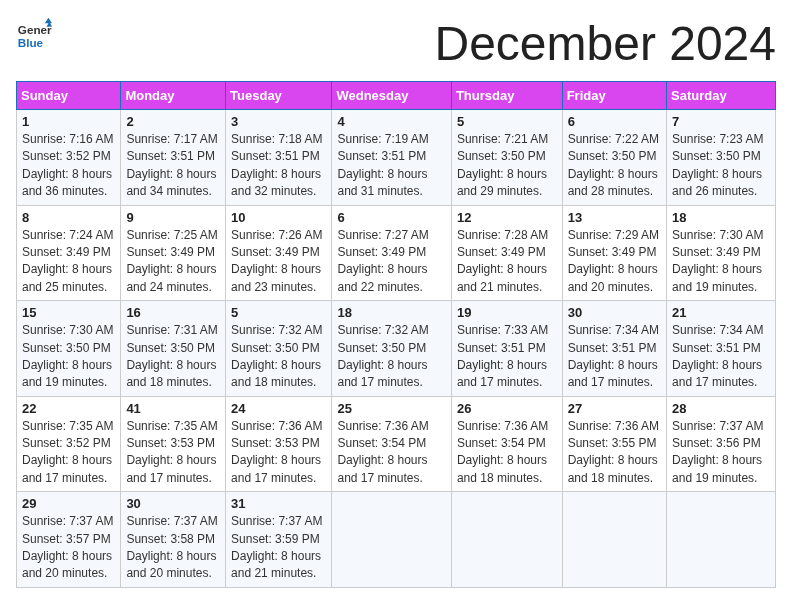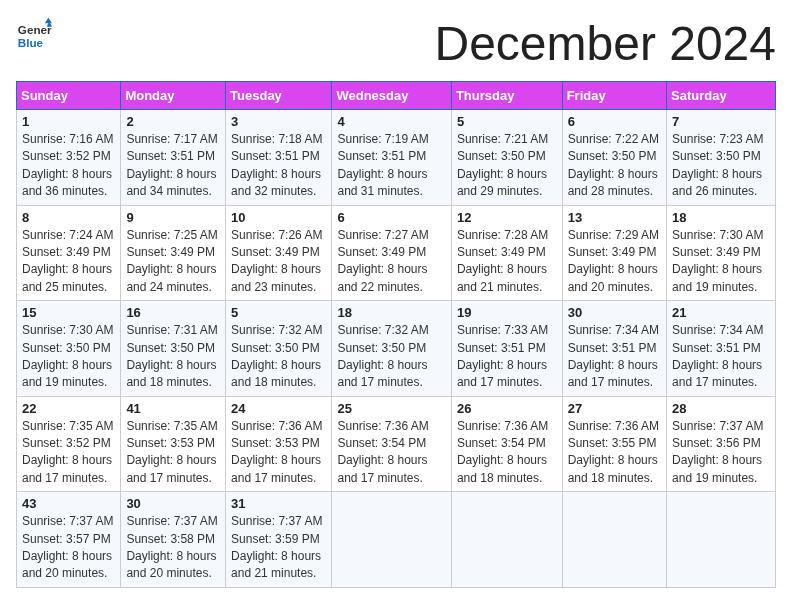--- a/index.html
+++ b/index.html
@@ -223,21 +223,21 @@
           <span class="day-num">27</span>
           <div class="day-info">Sunrise: 7:36 AM<br>Sunset: 3:55 PM<br>Daylight: 8 hours and 18 minutes.</div>
         </td>
         <td>
           <span class="day-num">28</span>
           <div class="day-info">Sunrise: 7:37 AM<br>Sunset: 3:56 PM<br>Daylight: 8 hours and 19 minutes.</div>
         </td>
       </tr>
       <tr>
         <td>
-          <span class="day-num">43</span>
+          <span class="day-num">29</span>
           <div class="day-info">Sunrise: 7:37 AM<br>Sunset: 3:57 PM<br>Daylight: 8 hours and 20 minutes.</div>
         </td>
         <td>
           <span class="day-num">30</span>
           <div class="day-info">Sunrise: 7:37 AM<br>Sunset: 3:58 PM<br>Daylight: 8 hours and 20 minutes.</div>
         </td>
         <td>
           <span class="day-num">31</span>
           <div class="day-info">Sunrise: 7:37 AM<br>Sunset: 3:59 PM<br>Daylight: 8 hours and 21 minutes.</div>
         </td>

